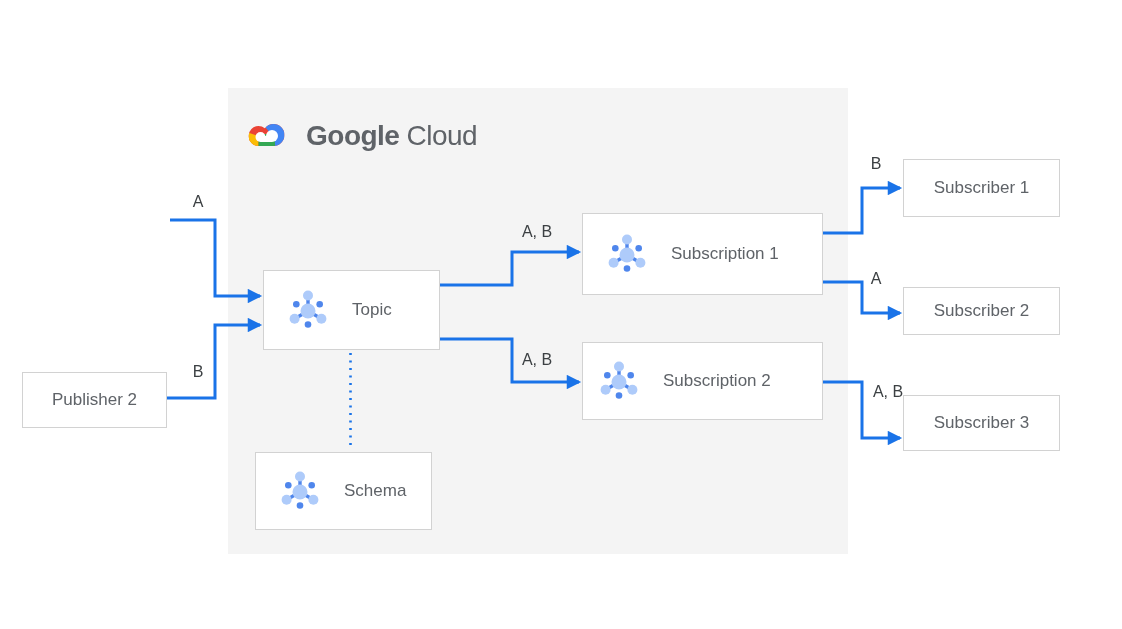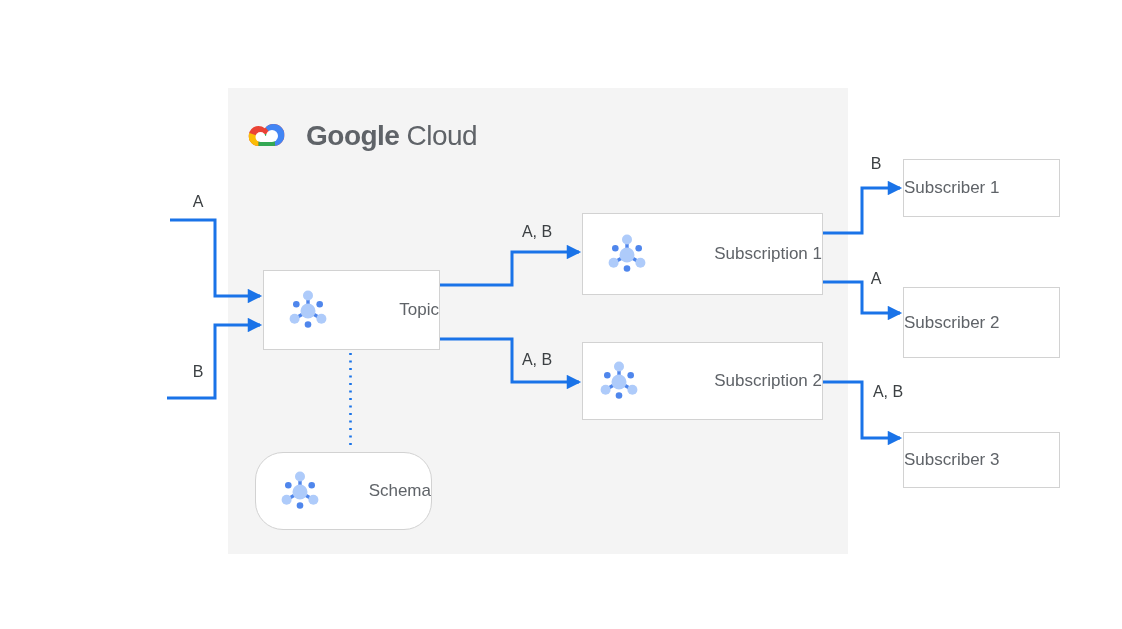--- a/index.html
+++ b/index.html
@@ -15,24 +15,24 @@
   }
 
   .logo { position:absolute; left:244px; top:116px; display:flex; align-items:flex-end; }
   .logo svg { display:block; }
   .logo-text { margin-left:16px; font-size:28px; color:var(--logo-text,#5f6368); letter-spacing:-0.5px; white-space:nowrap; }
   .logo-text .w1 { font-weight:600; }
   .logo-text .w2 { font-weight:400; margin-left:7px; }
 
   .node {
     position:absolute; background:#ffffff; border:1px solid var(--border,#d2d2d2);
-    display:flex; align-items:center; justify-content:flex-start; box-sizing:border-box;
+    display:flex; align-items:center; justify-content:center; box-sizing:border-box;
     color:var(--text,#5f6368); font-size:17px; white-space:nowrap;
   }
-  .node.iconed { justify-content:space-between; padding-left:20px; }
+  .node.iconed { justify-content:flex-start; padding-left:20px; }
   .node.iconed .label { margin-left:20px; }
 
   .pubsub-icon { width:48px; height:48px; flex:0 0 48px; }
   .ps-light { fill:var(--icon-light,#aecbfa); }
   .ps-dark  { fill:var(--icon-dark,#4f86ec); }
   .ps-stub  { stroke:var(--icon-dark,#4f86ec); stroke-width:3.4; }
 
   .edge-label {
     position:absolute; color:var(--label,#3c4043); font-size:16px;
     text-align:center; white-space:nowrap;
@@ -81,47 +81,50 @@
         <polygon points="29,36 29,72 62,72 62,36" fill="var(--logo-green,#34a853)"></polygon>
         <polygon points="43,23 54,0 92,0 92,72 62,72 62,45" fill="var(--logo-blue,#4285f4)"></polygon>
         <circle cx="33" cy="42" r="10" fill="#ffffff"></circle>
         <circle cx="56" cy="40" r="12" fill="#ffffff"></circle>
         <rect x="33" y="40" width="23" height="12" fill="#ffffff"></rect>
       </g>
     </svg>
     <div class="logo-text"><span class="w1">Google</span><span class="w2">Cloud</span></div>
   </div>
 
+  <div class="node" style="left:22px; top:372px; width:145px; height:56px;">
+    <span class="label">Publisher 2</span>
+  </div>
   <div class="node" style="left:903px; top:159px; width:157px; height:58px;">
     <span class="label">Subscriber 1</span>
   </div>
-  <div class="node" style="left:903px; top:287px; width:157px; height:71px;">
+  <div class="node" style="left:903px; top:287px; width:157px; height:48px;">
     <span class="label">Subscriber 2</span>
   </div>
-  <div class="node" style="left:903px; top:432px; width:157px; height:56px;">
+  <div class="node" style="left:903px; top:395px; width:157px; height:56px;">
     <span class="label">Subscriber 3</span>
   </div>
 
   <div class="node iconed" style="left:263px; top:270px; width:177px; height:80px;">
     <svg class="pubsub-icon" viewBox="0 0 48 48">
       <line class="ps-stub" x1="24" y1="25" x2="24" y2="9.5"></line>
       <line class="ps-stub" x1="24" y1="25" x2="10.6" y2="32.8"></line>
       <line class="ps-stub" x1="24" y1="25" x2="37.4" y2="32.8"></line>
       <circle class="ps-light" cx="24" cy="25" r="7.5"></circle>
       <circle class="ps-light" cx="24" cy="9.5" r="5"></circle>
       <circle class="ps-light" cx="10.6" cy="32.8" r="5"></circle>
       <circle class="ps-light" cx="37.4" cy="32.8" r="5"></circle>
       <circle class="ps-dark" cx="12.3" cy="18.2" r="3.3"></circle>
       <circle class="ps-dark" cx="35.7" cy="18.2" r="3.3"></circle>
       <circle class="ps-dark" cx="24" cy="38.5" r="3.3"></circle>
     </svg>
     <span class="label">Topic</span>
   </div>
 
-  <div class="node iconed" style="left:255px; top:452px; width:177px; height:78px;border-radius:28px;">
+  <div class="node iconed" style="left:255px; top:452px; width:177px; height:78px;">
     <svg class="pubsub-icon" viewBox="0 0 48 48">
       <line class="ps-stub" x1="24" y1="25" x2="24" y2="9.5"></line>
       <line class="ps-stub" x1="24" y1="25" x2="10.6" y2="32.8"></line>
       <line class="ps-stub" x1="24" y1="25" x2="37.4" y2="32.8"></line>
       <circle class="ps-light" cx="24" cy="25" r="7.5"></circle>
       <circle class="ps-light" cx="24" cy="9.5" r="5"></circle>
       <circle class="ps-light" cx="10.6" cy="32.8" r="5"></circle>
       <circle class="ps-light" cx="37.4" cy="32.8" r="5"></circle>
       <circle class="ps-dark" cx="12.3" cy="18.2" r="3.3"></circle>
       <circle class="ps-dark" cx="35.7" cy="18.2" r="3.3"></circle>

